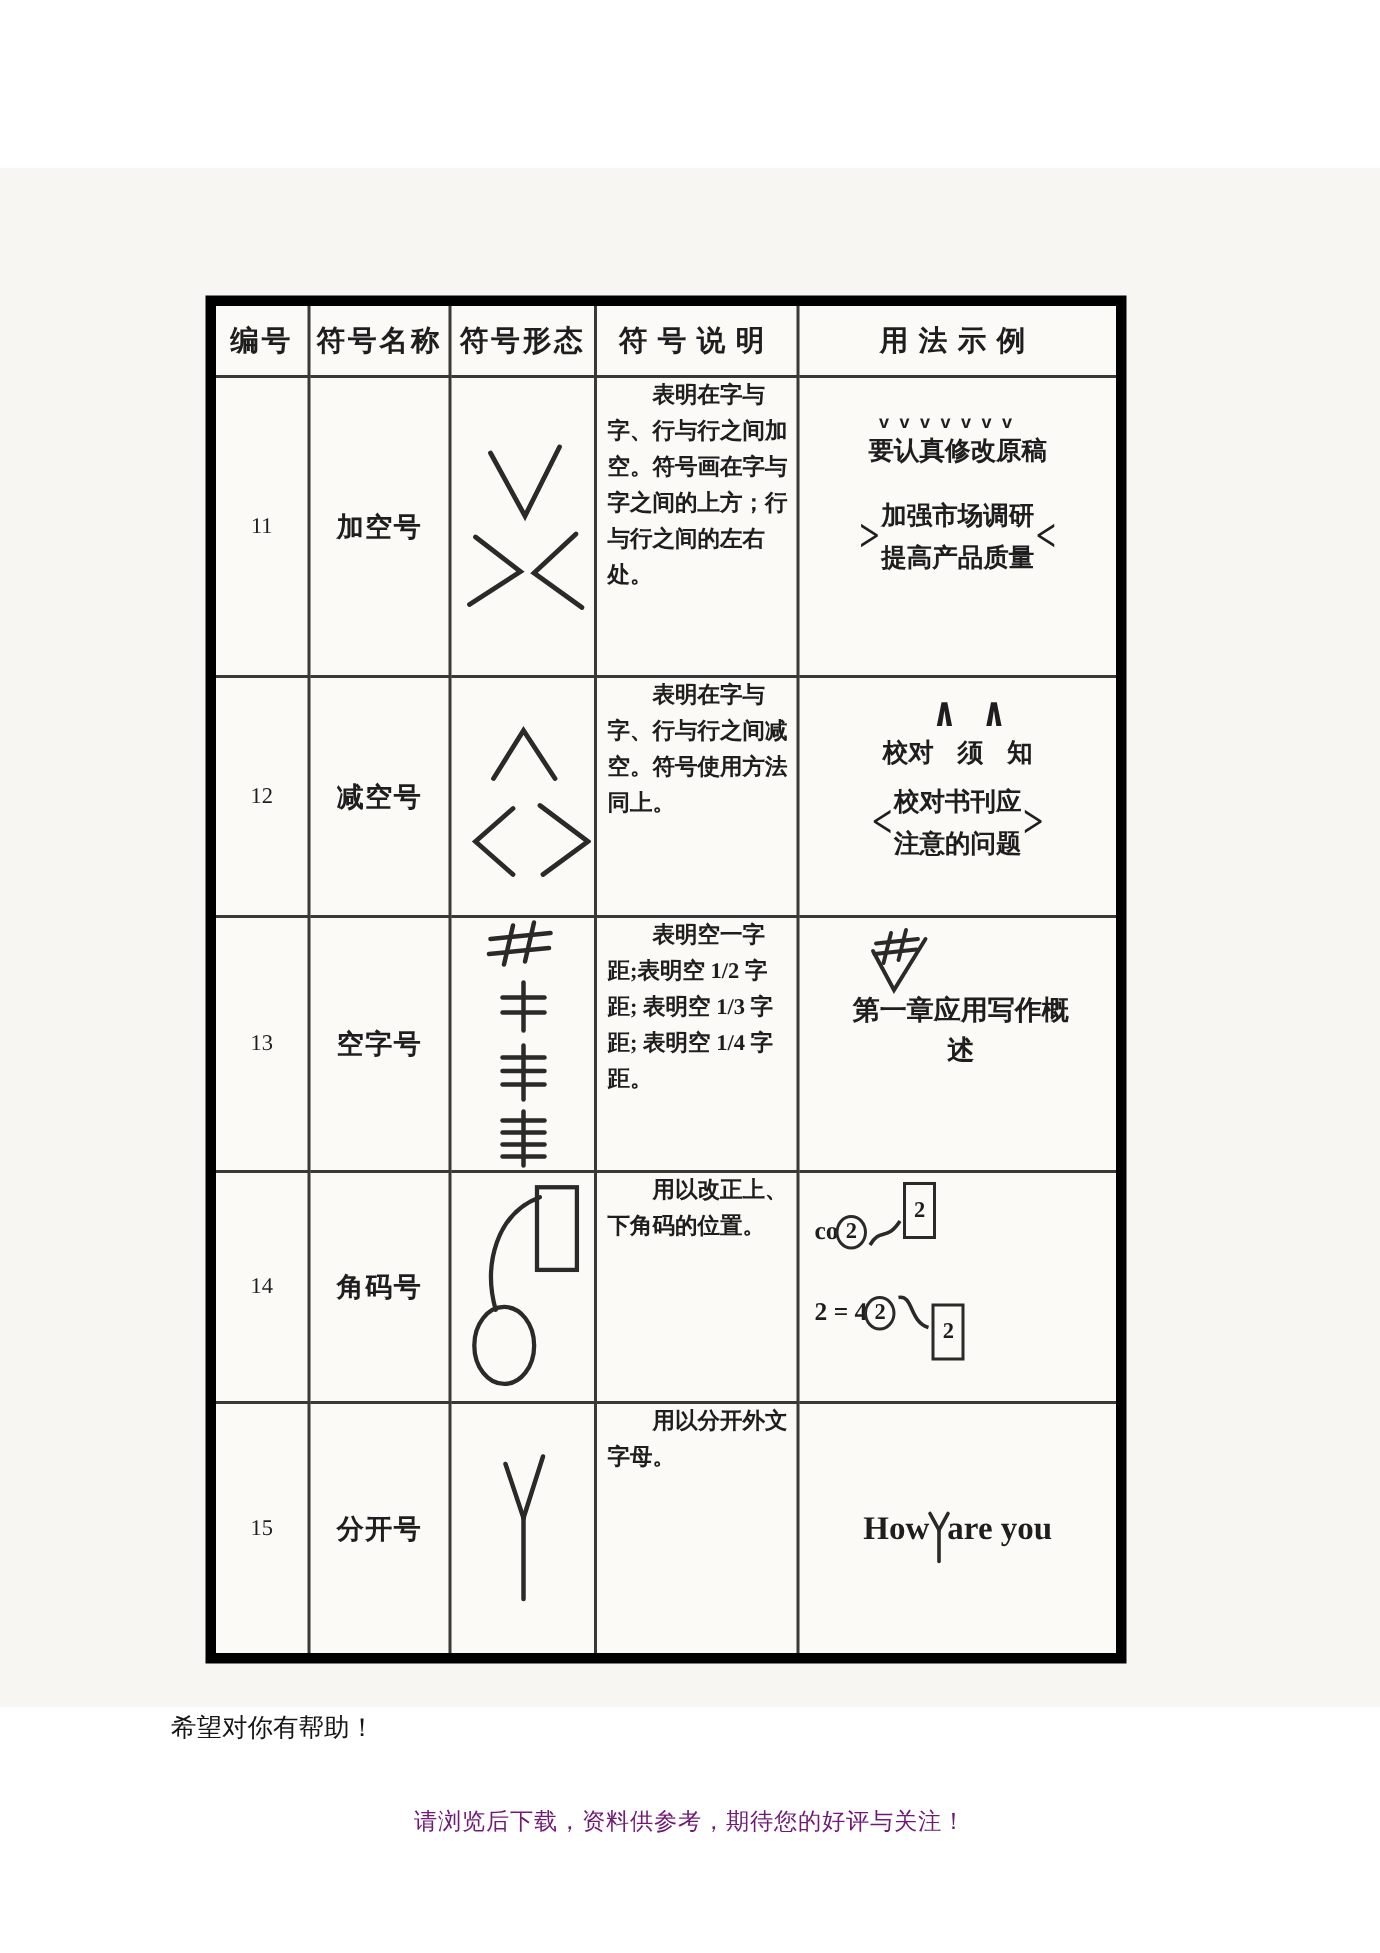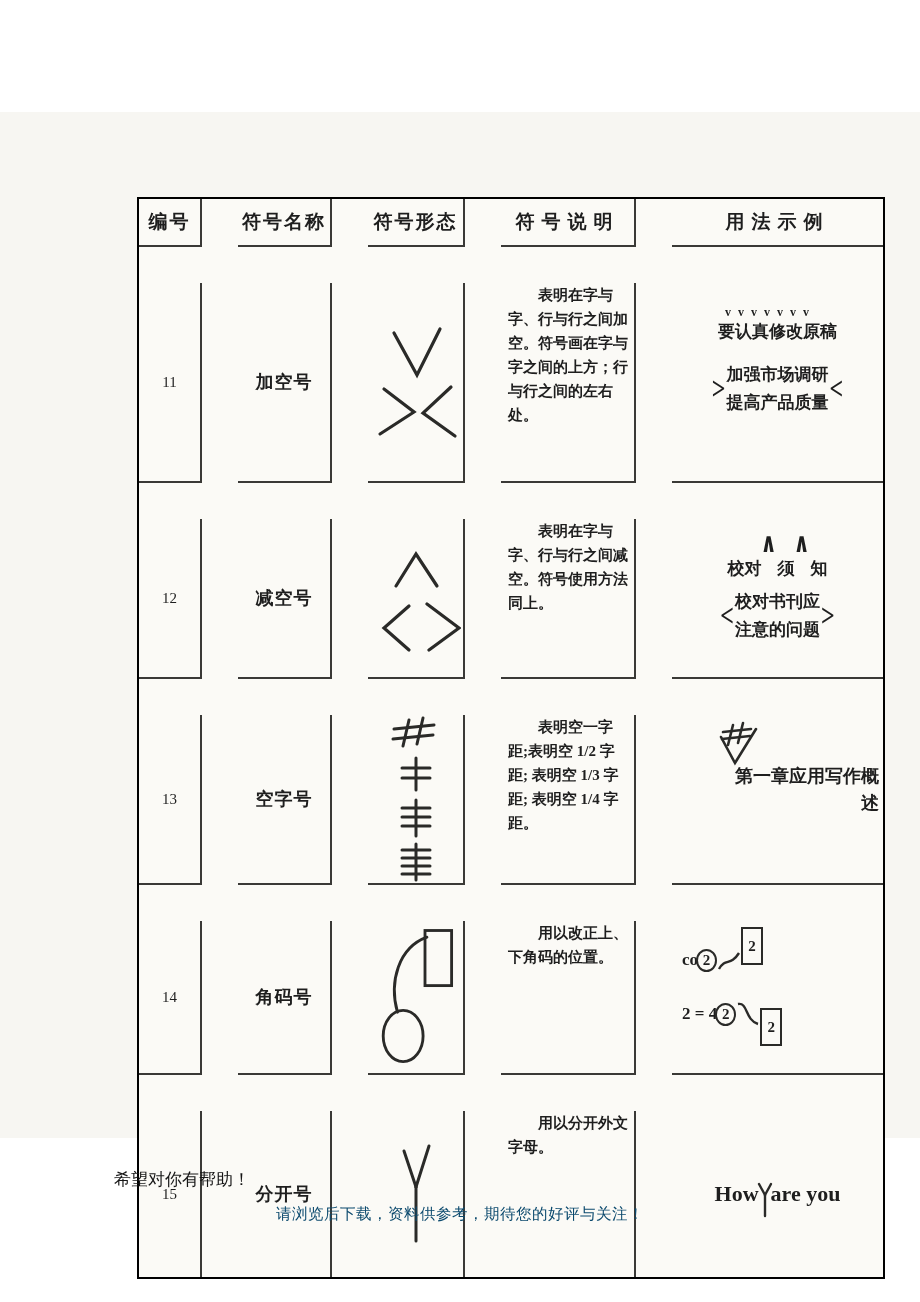--- a/index.html
+++ b/index.html
@@ -10,23 +10,22 @@
   .scan-area{
     position:absolute;left:0;top:112px;width:920px;height:1026px;
     background:#f7f6f2;
   }
   
   .proof-table{
     position:absolute;left:137px;top:197px;
     display:grid;
     grid-template-columns:63px 94px 97px 135px 211px;
     grid-template-rows:48px 200px 160px 170px 154px 166px;
-    border:2px solid #000000;
+    border:7px solid #000000;
     background:#fbfaf6;
-    gap:36px;
   }
   .cell{
     box-sizing:border-box;
     border-right:2px solid #3a3936;
     border-bottom:2px solid #3a3936;
     overflow:hidden;position:relative;
   }
   .cell.last-col{border-right:none;}
   .cell.last-row{border-bottom:none;}
   .hcell{
@@ -40,50 +39,50 @@
   .shape{display:flex;align-items:center;justify-content:center;}
   .desc{
     padding:0 6px 6px 7px;font-size:15px;line-height:1.6;
     font-weight:bold;text-indent:2em;text-align:left;
   }
   svg.sym{stroke:#2a2a28;stroke-width:3.2;fill:none;stroke-linecap:round;}
   
   .ex{font-weight:bold;}
   .ex11{display:flex;flex-direction:column;align-items:center;padding-top:24px;}
   .vrow{font-size:12px;letter-spacing:7px;line-height:10px;text-indent:7px;
-        margin-bottom:2px;font-family:Liberation Serif, serif;}
+        margin-bottom:2px;font-family:Liberation Sans, sans-serif;}
   .exline{font-size:17px;line-height:1.5;white-space:nowrap;}
   .pairwrap{display:flex;align-items:center;margin-top:16px;}
   .pairlines{text-align:center;font-size:17px;line-height:1.65;}
   .angle{font-size:24px;font-weight:bold;line-height:1;display:inline-block;
          transform:scaleY(1.3);margin:0 1px;}
   .ex12{display:flex;flex-direction:column;align-items:center;padding-top:16px;}
   .ex12 .l1{position:relative;display:flex;gap:16px;font-size:17px;margin-top:22px;}
   .caret{position:absolute;top:-24px;font-size:20px;font-weight:bold;
          transform:scaleY(1.35);line-height:1;}
   .caret.c1{left:33px;}
   .caret.c2{left:66px;}
   .ex12 .pairwrap{margin-top:8px;}
-  .ex13{padding:48px 4px 0 8px;font-size:18px;line-height:1.5;text-align:right;}
+  .ex13{padding:48px 4px 0 8px;font-size:18px;line-height:1.5;text-align:center;}
   .mark13{position:absolute;left:42px;top:4px;}
   .ex14{display:flex;flex-direction:column;padding:20px 0 0 10px;gap:16px;font-size:17px;}
   .ex14 .l{display:flex;align-items:center;white-space:nowrap;}
   .circ{box-sizing:border-box;display:inline-flex;align-items:center;justify-content:center;
         width:21px;height:23px;border:2px solid #2a2a28;border-radius:50%;
         font-size:15px;margin-left:-2px;}
   .sqbox{box-sizing:border-box;display:inline-flex;align-items:center;justify-content:center;
         width:22px;height:38px;border:2px solid #2a2a28;font-size:15px;}
   .raise{transform:translateY(-14px);}
   .lower{transform:translateY(13px);}
   .ex15{display:flex;align-items:center;justify-content:center;font-size:22px;height:100%;}
   .ymark{margin:0 -3px;transform:translateY(6px);}
   
-  .note{position:absolute;left:114px;top:1140px;font-size:17px;color:#161616;margin-top:28px;}
+  .note{position:absolute;left:114px;top:1140px;font-size:17px;color:#161616;}
   .footer-line{position:absolute;left:0;top:1204px;width:920px;text-align:center;
-               font-size:15.5px;color:#0c4a6e;letter-spacing:0.5px;}
+               font-size:15.5px;color:#701a75;letter-spacing:0.5px;}
 </style>
 </head>
 <body>
 
 <div class="scan-area"></div>
 
 <div class="proof-table">
 
   <div class="cell hcell">编号</div>
   <div class="cell hcell">符号名称</div>

